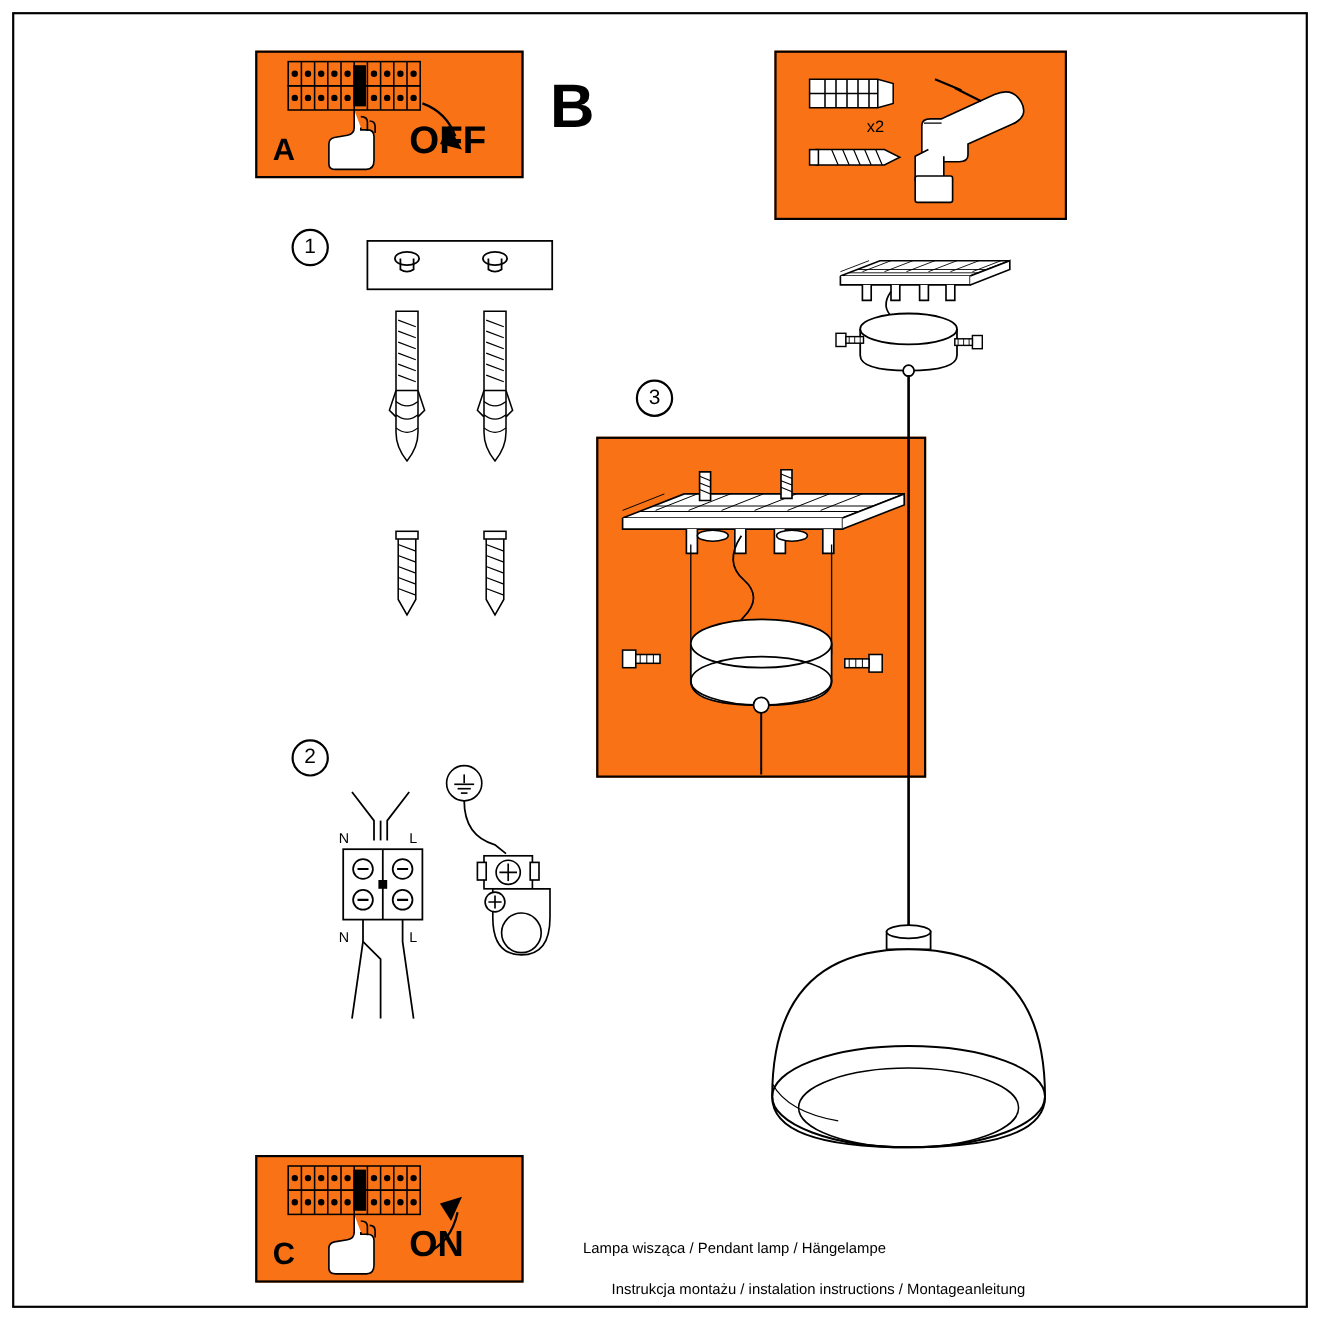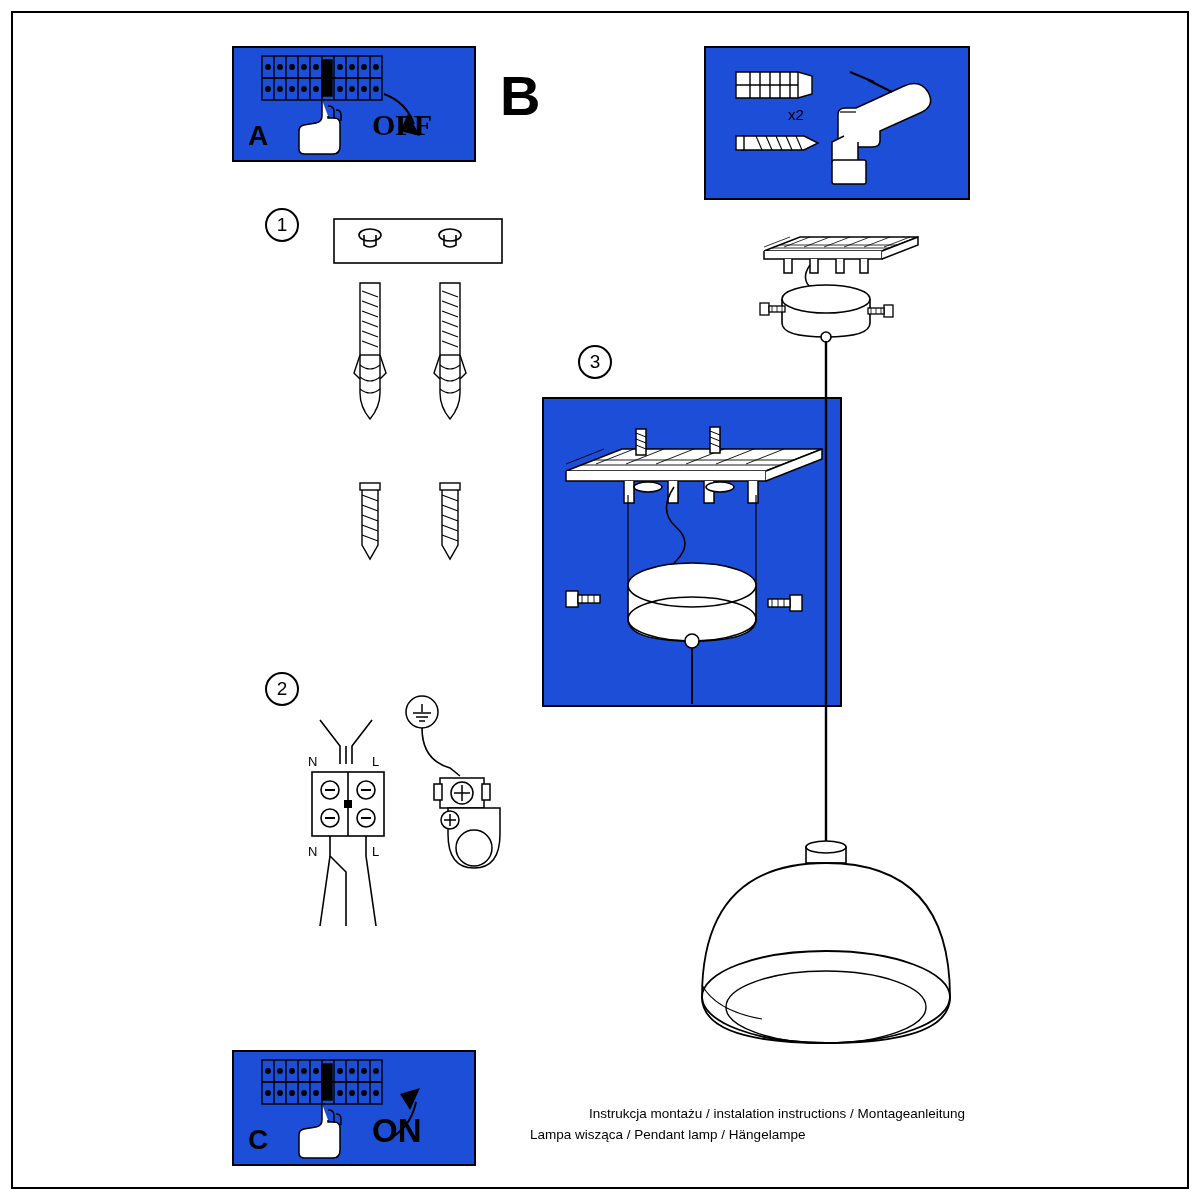--- a/index.html
+++ b/index.html
@@ -17,21 +17,21 @@
   #sheet {
     position: relative;
     width: 1200px;
     height: 1200px;
     background: #ffffff;
   }
   .frame {
     position: absolute;
     border: 2px solid #000;
     box-sizing: border-box;
-    background: #1d4ed8;
+    background: #f97316;
   }
   .label {
     position: absolute;
     font-family: "Liberation Sans", sans-serif;
     font-weight: bold;
     color: #000;
     white-space: nowrap;
   }
   .circ-num {
     position: absolute;
@@ -114,21 +114,21 @@
         <path d="M102 62 q5 0 5 5 l0 6" fill="none"></path>
       </g>
 
       <g stroke="#000" fill="#000" stroke-width="2">
         <path d="M150 46 q22 8 30 30" fill="none"></path>
         <path d="M174 66 l12 22 l-20 -5 z" stroke="none"></path>
       </g>
     </svg>
   </div>
   <div class="label" style="left:248px;top:120px;font-size:28px;">A</div>
-  <div class="label" style="left:372px;top:108px;font-size:30px;font-family:Liberation Serif, serif;">OFF</div>
+  <div class="label" style="left:372px;top:108px;font-size:35px;">OFF</div>
 
   <div class="label" style="left:500px;top:63px;font-size:56px;">B</div>
 
   <div class="frame" style="left:704px;top:46px;width:266px;height:154px;">
     <svg width="262" height="150" viewBox="0 0 262 150">
 
       <g stroke="#000" fill="#fff" stroke-width="1.4">
         <path d="M30 24 l0 26 l62 0 l14 -4 l0 -18 l-14 -4 z"></path>
         <line x1="44" y1="24" x2="44" y2="50"></line>
         <line x1="54" y1="24" x2="54" y2="50"></line>
@@ -403,16 +403,16 @@
       </g>
       <g stroke="#000" fill="#000" stroke-width="2">
         <path d="M152 88 q24 -10 30 -38" fill="none"></path>
         <path d="M176 58 l10 -22 l-20 6 z" stroke="none"></path>
       </g>
     </svg>
   </div>
   <div class="label" style="left:248px;top:1124px;font-size:28px;">C</div>
   <div class="label" style="left:372px;top:1112px;font-size:33px;">ON</div>
 
-  <div class="footer-text" style="left:556px;top:1106px;margin-left:33px;">Instrukcja montażu / instalation instructions / Montageanleitung</div>
+  <div class="footer-text" style="left:556px;top:1164px;">Instrukcja montażu / instalation instructions / Montageanleitung</div>
   <div class="footer-text" style="left:530px;top:1127px;">Lampa wisząca / Pendant lamp / Hängelampe</div>
 
 </div>
 
 </body></html>

